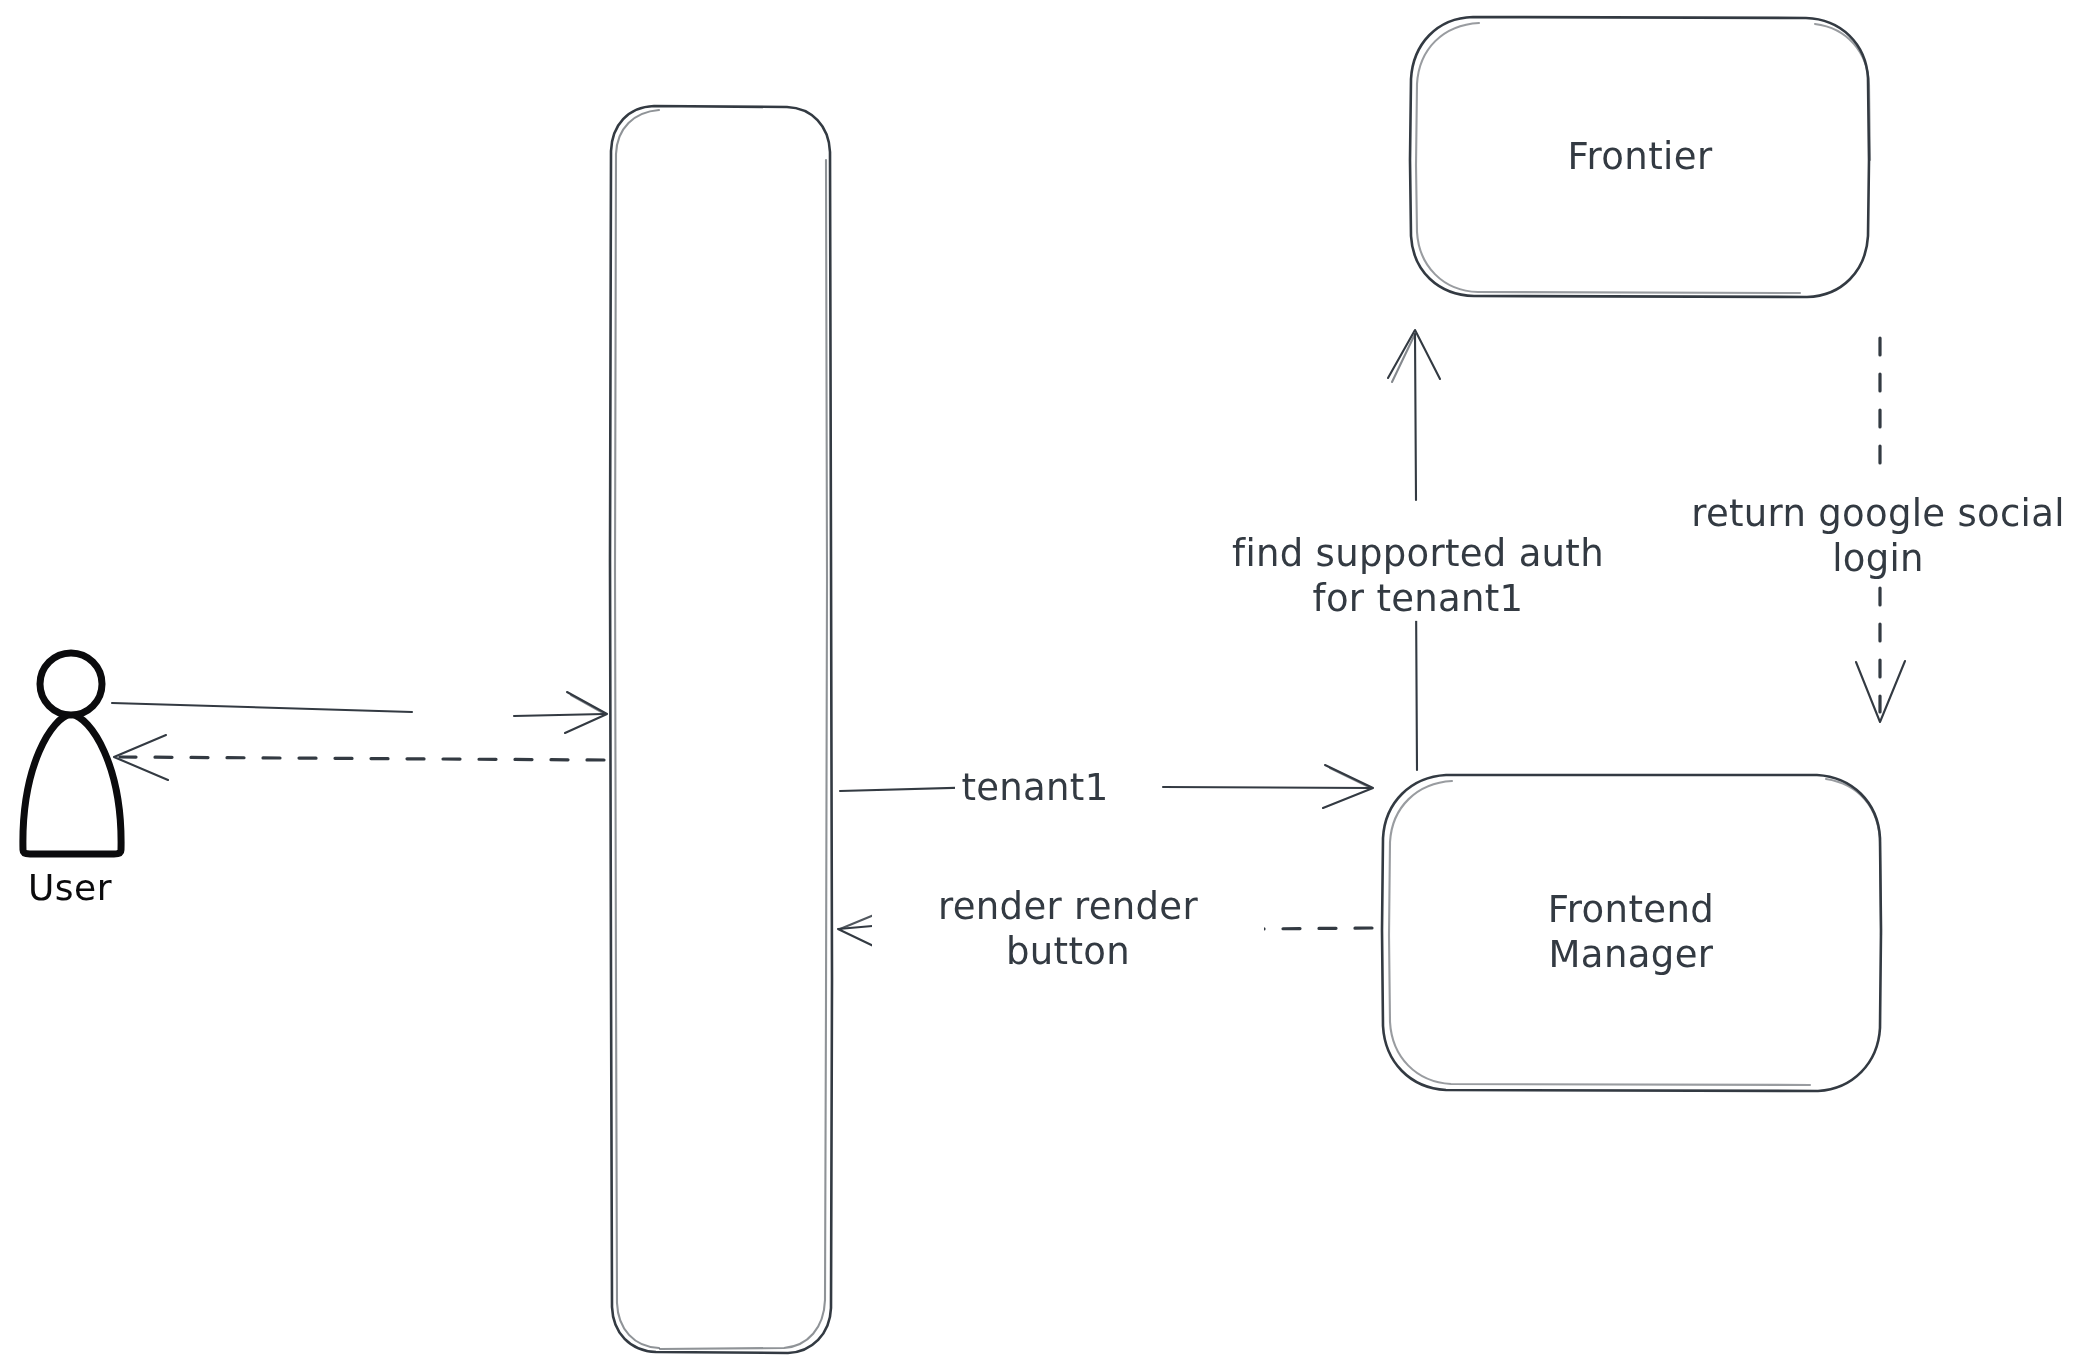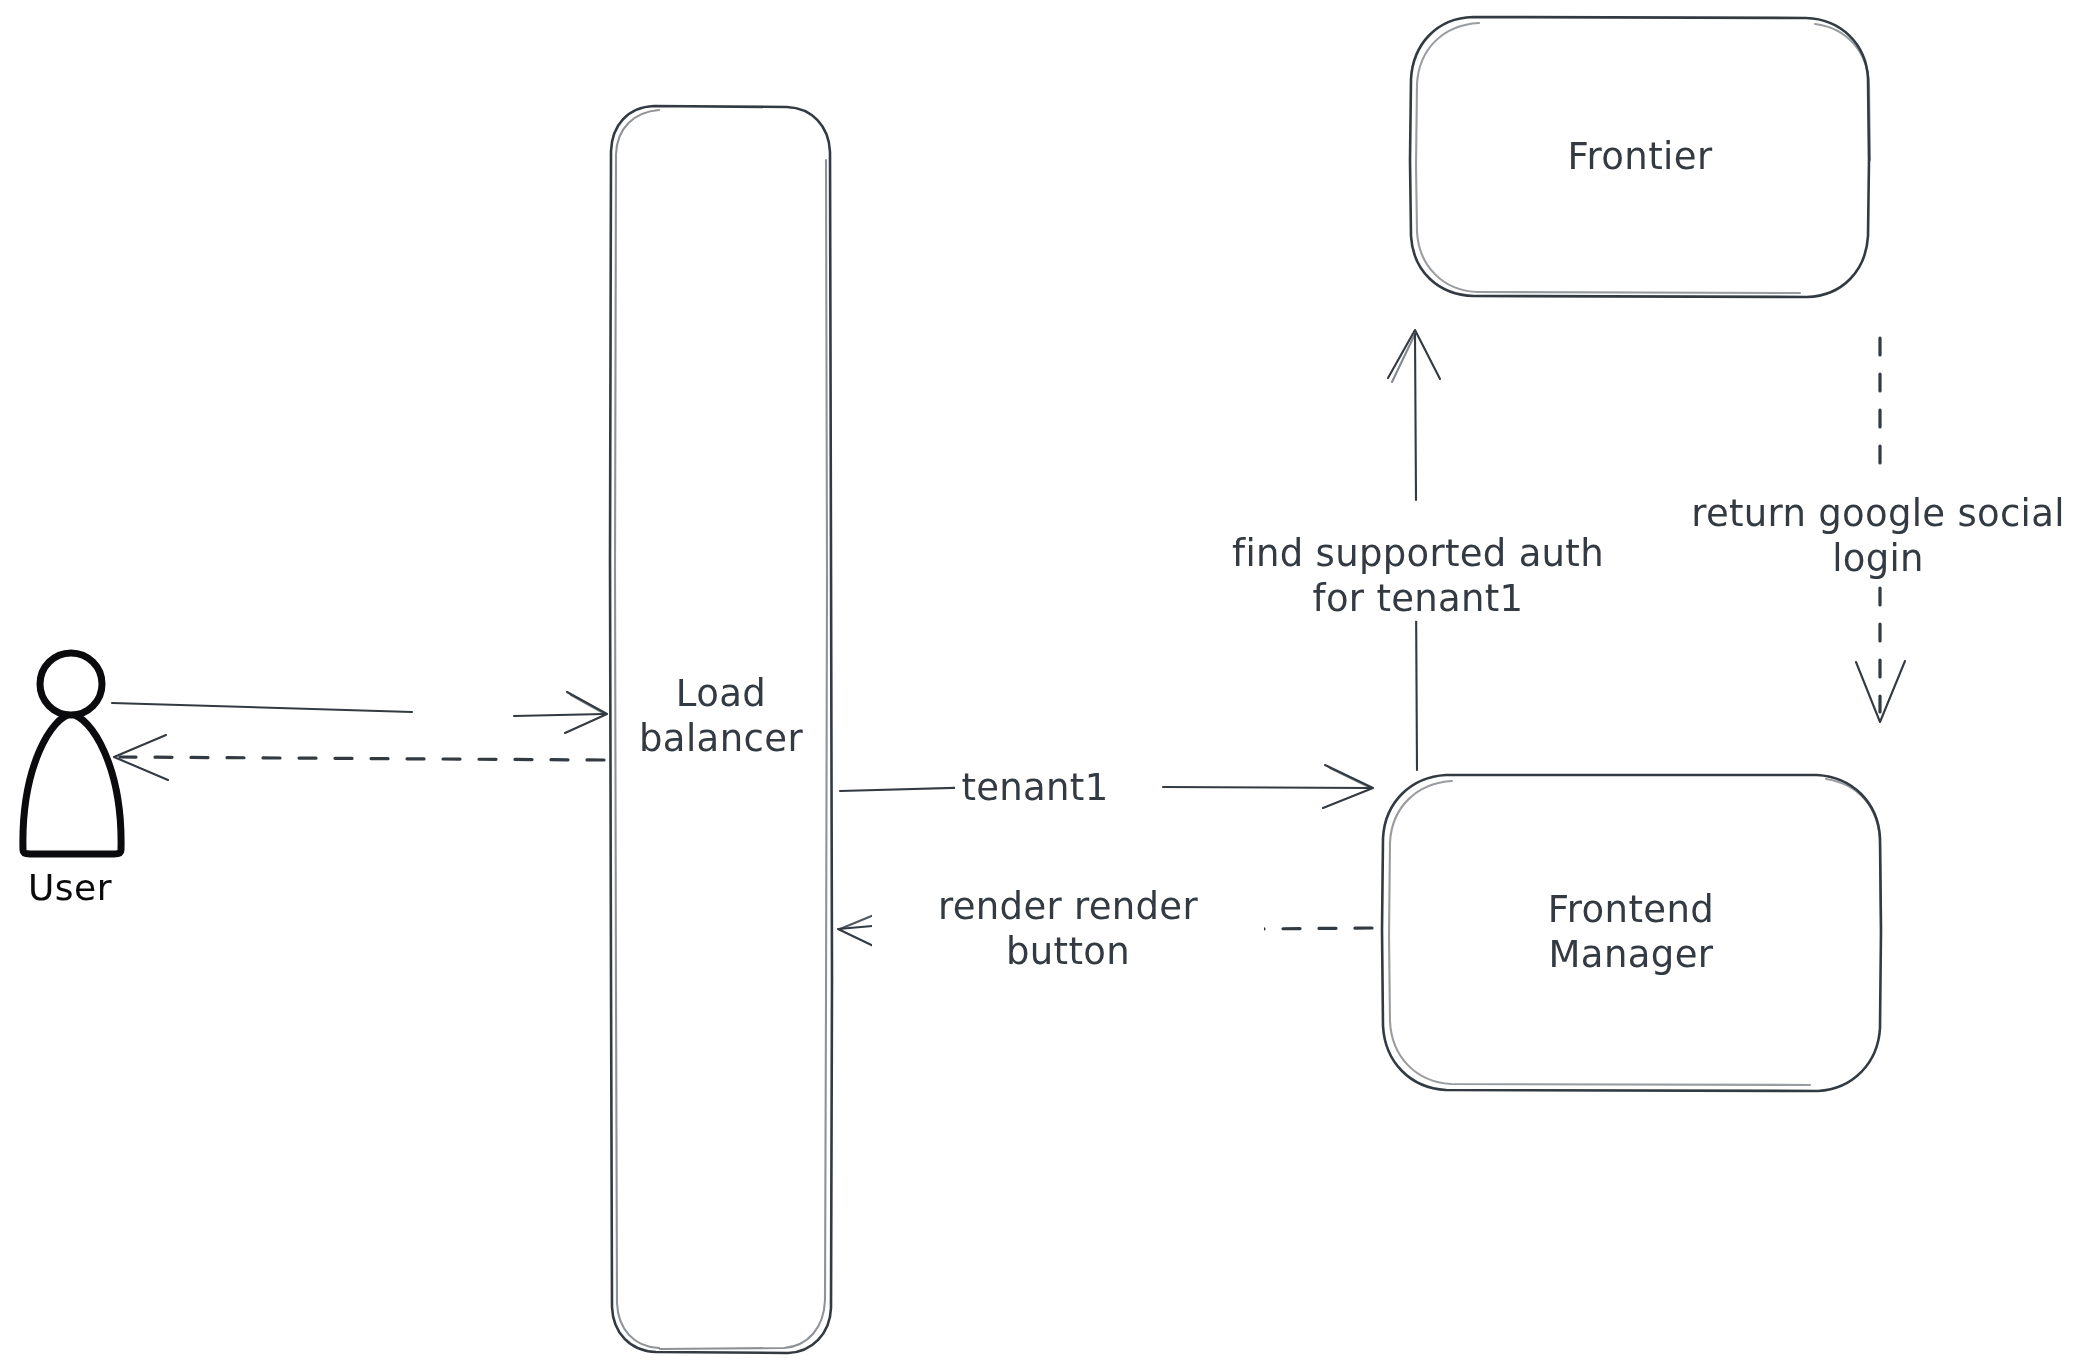--- a/index.html
+++ b/index.html
@@ -222,22 +222,20 @@
       <path class="sketch-stroke-thin" d="M 1392 382 L 1415 334" opacity="0.6"></path>
     </g>
 
     <g>
       <path class="sketch-dashed" d="M 1880 338 L 1880 480"></path>
       <path class="sketch-dashed" d="M 1880 588 L 1880 712"></path>
       <path class="sketch-stroke-thin" d="M 1856 662 L 1880 722 L 1905 661"></path>
     </g>
   </svg>
 
-  <div class="node-label centered" style="left:721px; top:716px; width:260px;">Load
-balancer</div>
 
   <div class="node-label centered" style="left:1631px; top:932px; width:360px;">Frontend
 Manager</div>
 
   <div class="node-label centered" style="left:1640px; top:157px; width:340px;">Frontier</div>
 
   <div class="actor-label centered" style="left:70px; top:888px; width:200px;">User</div>
 
 
   <div class="edge-label centered" style="left:1035px; top:788px; width:148px;">tenant1</div>

